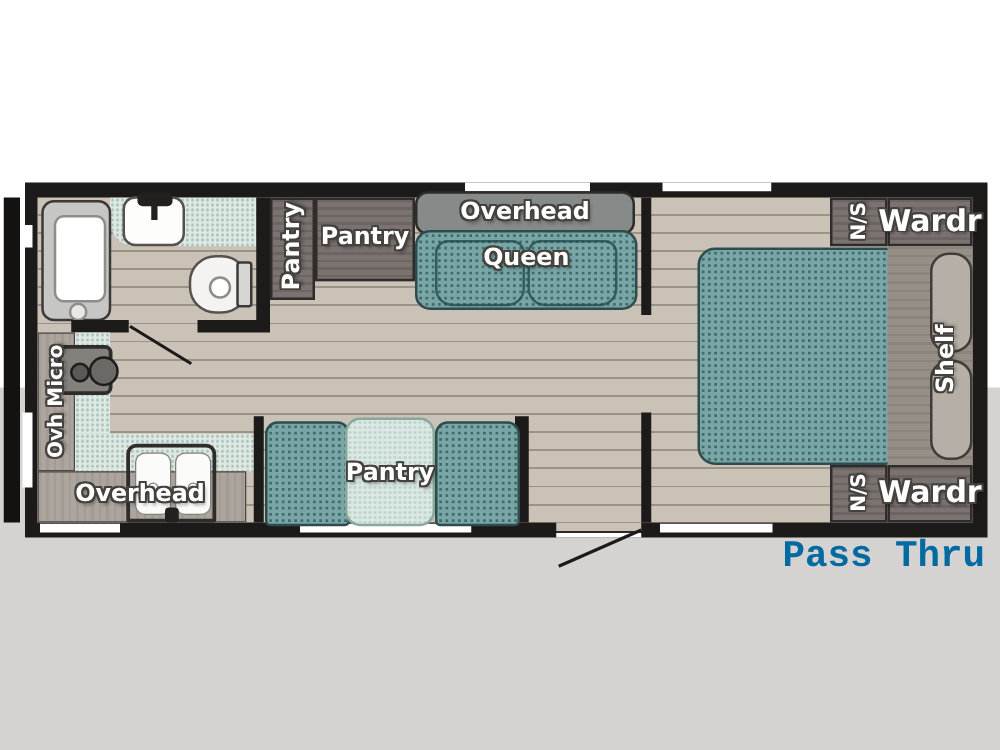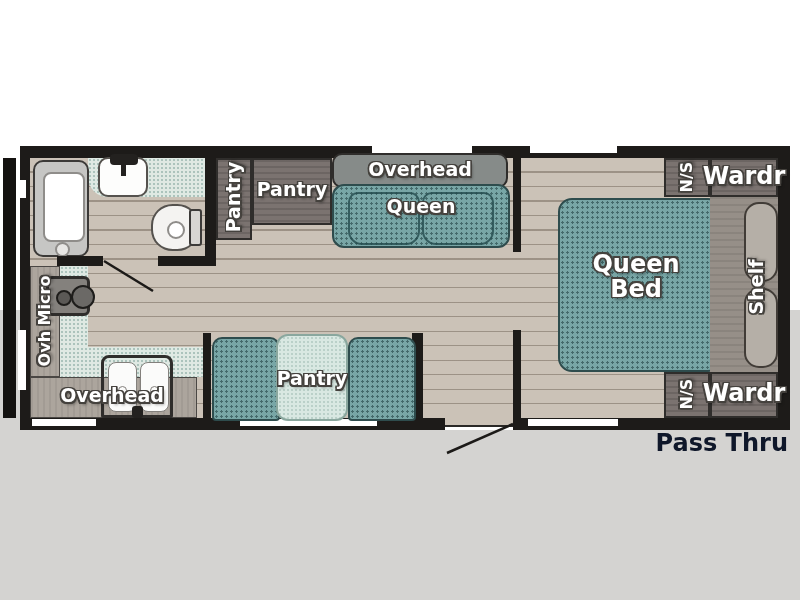--- a/index.html
+++ b/index.html
@@ -61,22 +61,22 @@
       -1.5px -1.5px 0 var(--ol), 0 -1.5px 0 var(--ol), 1.5px -1.5px 0 var(--ol),
       -1.5px 0 0 var(--ol), 1.5px 0 0 var(--ol),
       -1.5px 1.5px 0 var(--ol), 0 1.5px 0 var(--ol), 1.5px 1.5px 0 var(--ol),
       2px 3px 3px rgba(0,0,0,.35);
   }
   .vlbl { transform:translate(-50%,-50%) rotate(-90deg); }
   .f19 { font-size:19px; } .f16 { font-size:16px; } .f20 { font-size:24px; }
   .f24 { font-size:24px; }
   .wrap { white-space:normal; width:104px; }
   .pass-thru {
-    position:absolute; right:12px; top:429px; color:#0f172a;
-    font-size:24px; font-weight:bold; white-space:nowrap;
+    position:absolute; right:12px; top:429px; color:#0369a1;
+    font-size:30px; font-weight:bold; white-space:nowrap;font-family:Liberation Mono, monospace;
   }
   
   .bath-counter { left:88px; top:158px; width:117px; height:39px; border-radius:0 0 0 20px; }
   .shower { left:33px; top:160px; width:56px; height:97px; background:#c6c6c4; border:2px solid #3c3a38; border-radius:10px; box-sizing:border-box; }
   .shower-inner { left:8px; top:10px; width:38px; height:66px; background:#ffffff; border:2px solid #8f8d8a; border-radius:8px; position:absolute; }
   .shower-drain { left:20px; top:80px; width:11px; height:11px; border:2px solid #8f8d8a; border-radius:50%; background:#e8e7e5; position:absolute; }
   .sink { left:98px; top:157px; width:50px; height:40px; background:#fdfdfc; border:2px solid #55524e; border-radius:10px; box-sizing:border-box; }
   .faucet { left:110px; top:154px; width:28px; height:11px; background:#23211f; border-radius:4px; }
   .faucet-stem { left:121px; top:163px; width:5px; height:13px; background:#23211f; }
   .toilet-bowl { left:151px; top:204px; width:48px; height:47px; background:#f4f3f1; border:2px solid #55524e; border-radius:45%; box-sizing:border-box; }
@@ -217,21 +217,20 @@
 
   <svg class="abs swing-svg">
     <line x1="513" y1="424" x2="447" y2="453" stroke="#1c1a18" stroke-width="2.5"></line>
     <line x1="104" y1="261" x2="153" y2="291" stroke="#1c1a18" stroke-width="2.5"></line>
   </svg>
 
   <div class="lbl vlbl f19" style="left:234px; top:197px;">Pantry</div>
   <div class="lbl f19" style="left:292px; top:190px;">Pantry</div>
   <div class="lbl f19" style="left:420px; top:170px;">Overhead</div>
   <div class="lbl f19" style="left:421px; top:207px;">Queen</div>
-  <div class="lbl f24 wrap" style="left:636px; top:277px;">Queen Bed</div>
   <div class="lbl vlbl f16" style="left:687px; top:177px;">N/S</div>
   <div class="lbl f20" style="left:744px; top:177px;">Wardr</div>
   <div class="lbl vlbl f19" style="left:757px; top:287px;">Shelf</div>
   <div class="lbl vlbl f16" style="left:687px; top:394px;">N/S</div>
   <div class="lbl f20" style="left:744px; top:394px;">Wardr</div>
   <div class="lbl vlbl f16" style="left:45px; top:321px;">Ovh Micro</div>
   <div class="lbl f19" style="left:112px; top:396px;">Overhead</div>
   <div class="lbl f19" style="left:312px; top:379px;">Pantry</div>
   <div class="pass-thru">Pass Thru</div>
 

